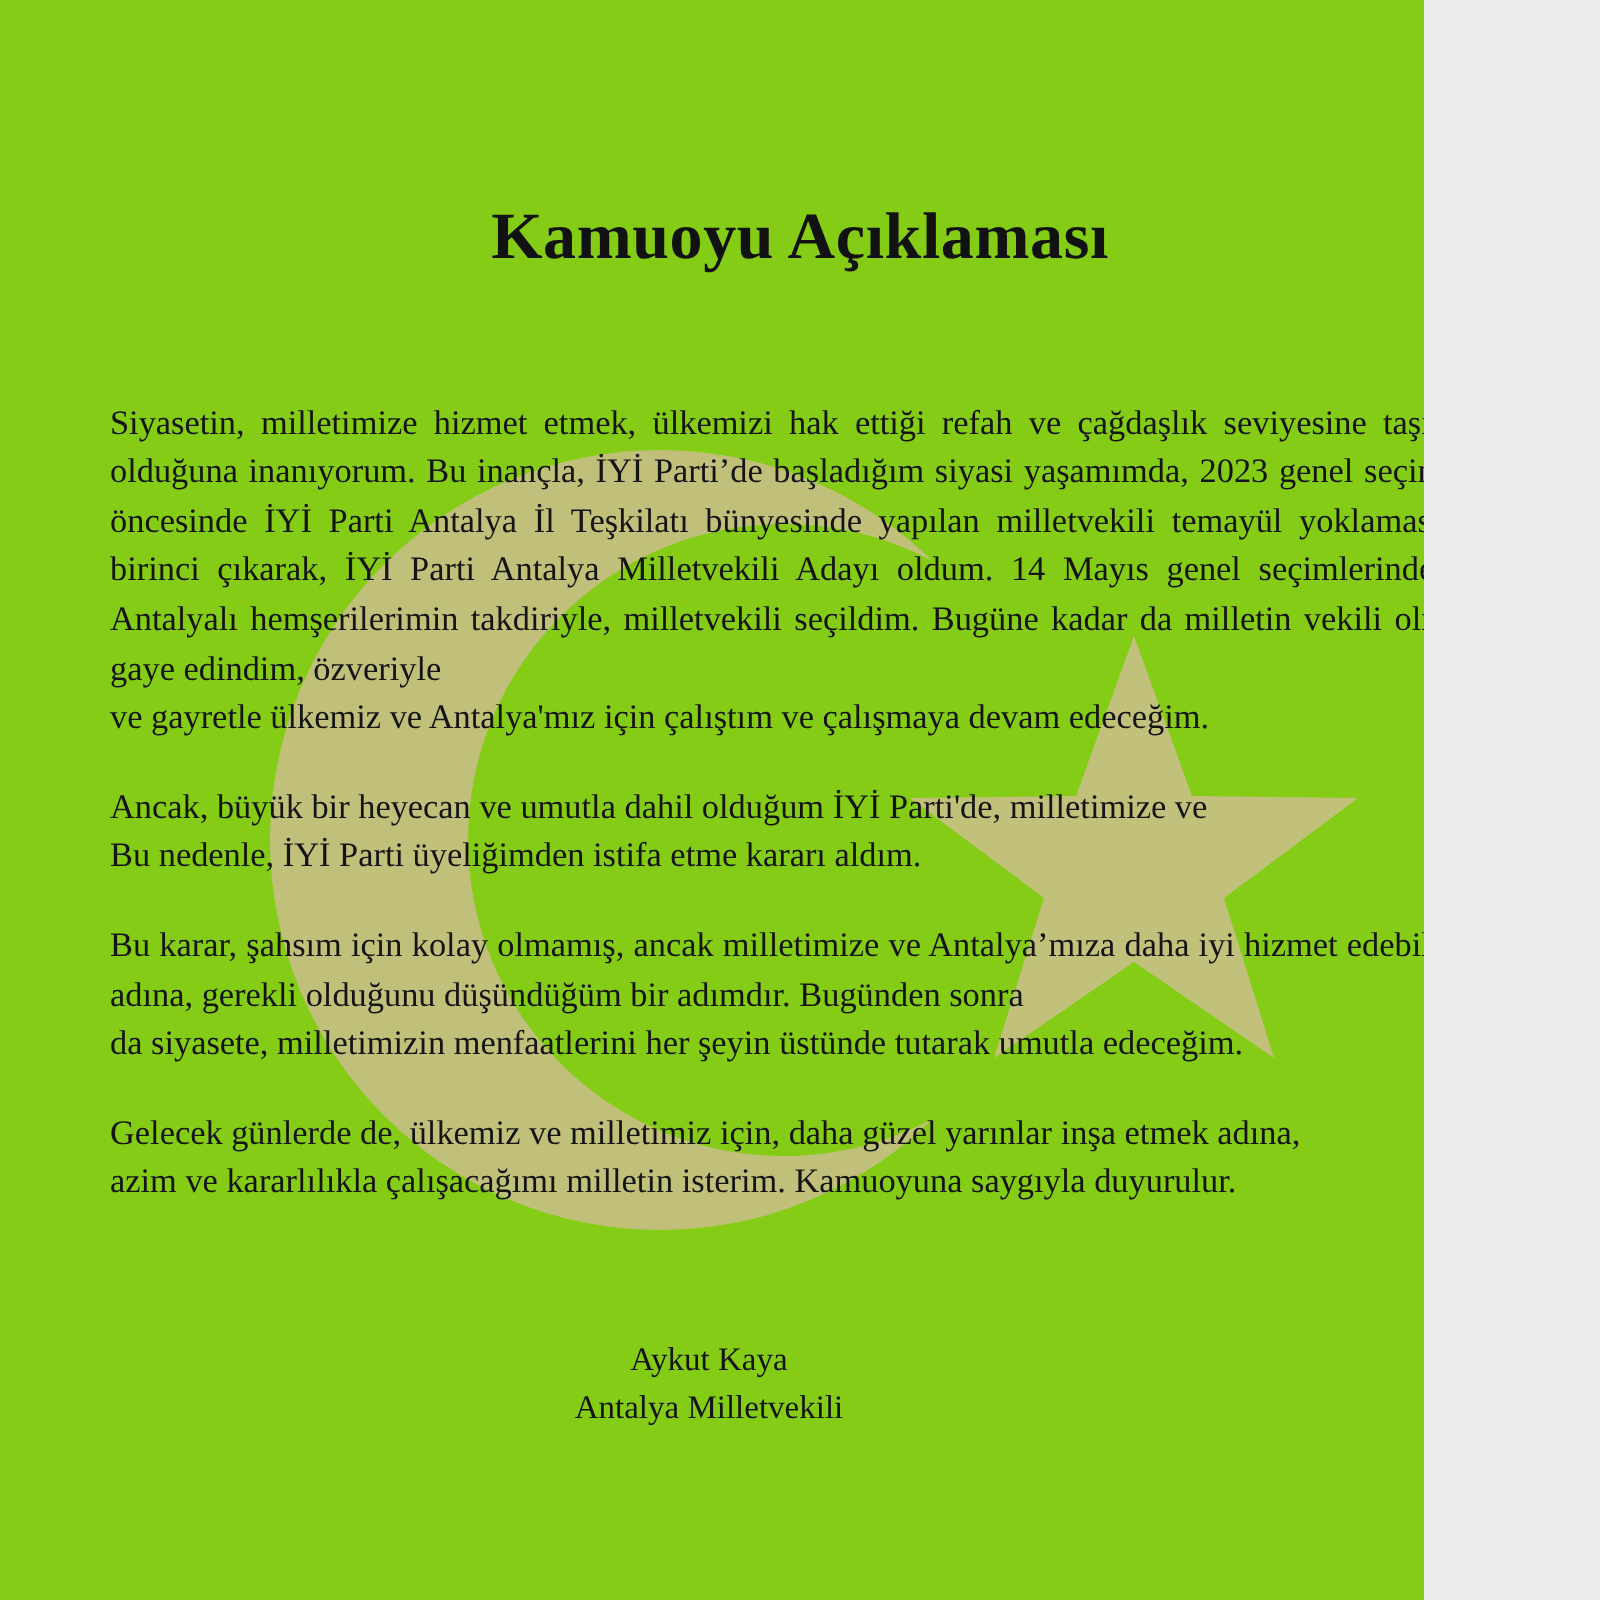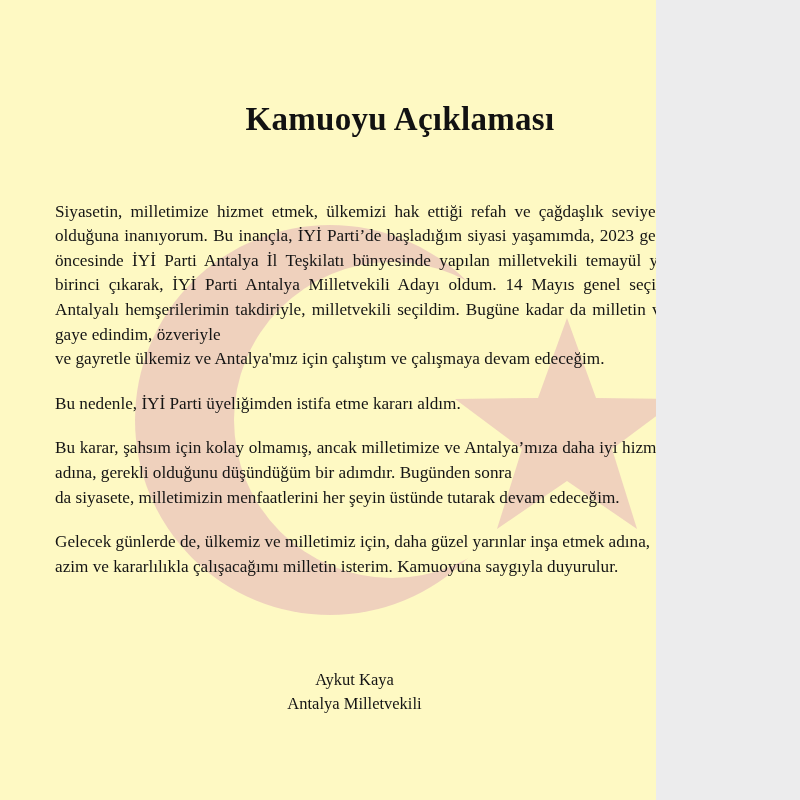--- a/index.html
+++ b/index.html
@@ -9,23 +9,23 @@
   body {
     width: 800px;
     height: 800px;
     background: #ececed;
     font-family: "Liberation Serif", "DejaVu Serif", serif;
     overflow: hidden;
   }
 
   #page {
     position: relative;
-    width: 656px;
+    width: 712px;
     height: 800px;
-    background: #fef9c3;
+    background: #84cc16;
     overflow: hidden;
   }
 
   
   #watermark {
     position: absolute;
     left: 0;
     top: 0;
     width: 800px;
     height: 800px;
@@ -120,26 +120,27 @@
     <h1 class="doc-title">Kamuoyu Açıklaması</h1>
 
     <div class="body-block">
 
       <p class="para">
         <span>Siyasetin, milletimize hizmet etmek, ülkemizi hak ettiği refah ve çağdaşlık seviyesine taşımak olduğuna inanıyorum. Bu inançla, İYİ Parti’de başladığım siyasi yaşamımda, 2023 genel seçimleri öncesinde İYİ Parti Antalya İl Teşkilatı bünyesinde yapılan milletvekili temayül yoklamasında birinci çıkarak, İYİ Parti Antalya Milletvekili Adayı oldum. 14 Mayıs genel seçimlerinde ise Antalyalı hemşerilerimin takdiriyle, milletvekili seçildim. Bugüne kadar da milletin vekili olmayı gaye edindim, özveriyle</span>
         <span class="tail-center">ve gayretle ülkemiz ve Antalya'mız için çalıştım ve çalışmaya devam edeceğim.</span>
       </p>
 
       <p class="para">
+        <span>Ancak, büyük bir heyecan ve umutla dahil olduğum İYİ Parti'de, milletimize ve</span>
         <span class="tail-center">Bu nedenle, İYİ Parti üyeliğimden istifa etme kararı aldım.</span>
       </p>
 
       <p class="para">
         <span>Bu karar, şahsım için kolay olmamış, ancak milletimize ve Antalya’mıza daha iyi hizmet edebilmek adına, gerekli olduğunu düşündüğüm bir adımdır. Bugünden sonra</span>
-        <span class="tail-center">da siyasete, milletimizin menfaatlerini her şeyin üstünde tutarak devam edeceğim.</span>
+        <span class="tail-center">da siyasete, milletimizin menfaatlerini her şeyin üstünde tutarak umutla edeceğim.</span>
       </p>
 
       <p class="para">
         <span>Gelecek günlerde de, ülkemiz ve milletimiz için, daha güzel yarınlar inşa etmek adına,</span>
         <span class="tail-center">azim ve kararlılıkla çalışacağımı milletin isterim. Kamuoyuna saygıyla duyurulur.</span>
       </p>
 
     </div>
 
     <div class="sig-block">

